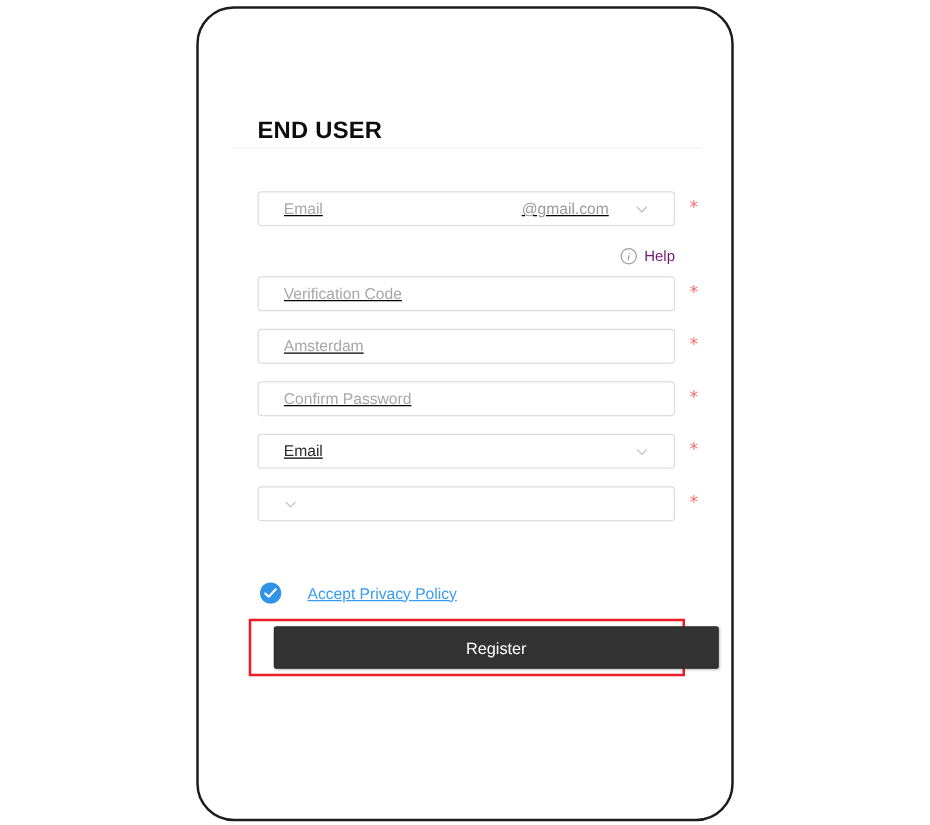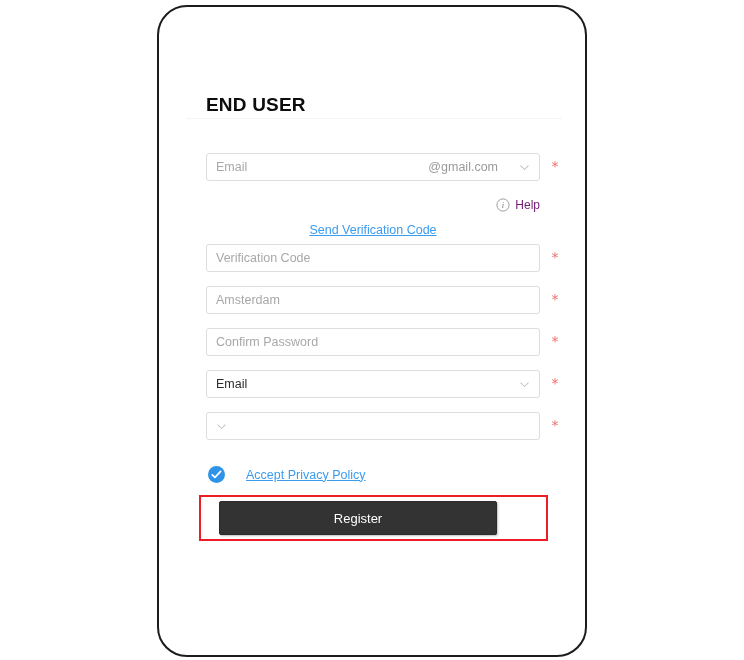--- a/index.html
+++ b/index.html
@@ -66,21 +66,22 @@
 
   .field-box {
     position: absolute;
     left: 0; top: 0;
     width: 334px; height: 28px;
     border: 1px solid #dddddd;
     border-radius: 3px;
     background: #ffffff;
     display: flex;
     align-items: center;
-    padding: 0 9px;
+    padding: 0 20px;
+    text-decoration: underline;
   }
 
   .field-placeholder {
     font-size: 12.5px;
     color: #a8a8a8;
     line-height: 26px;
     flex: 1 1 auto;
     white-space: nowrap;
     overflow: hidden;
   }
@@ -179,21 +180,21 @@
   #register-highlight {
     position: absolute;
     left: 42px; top: 490px;
     width: 349px; height: 46px;
     border: 2px solid #ee1c25;
     background: transparent;
   }
   #register-button {
     position: absolute;
     left: 62px; top: 496px;
-    width: 278px; height: 34px;
+    width: 356px; height: 34px;
     background: #333333;
     border: 1px solid #2b2b2b;
     border-radius: 2px;
     color: #ffffff;
     font-size: 13px;
     font-family: "Liberation Sans", sans-serif;
     display: flex;
     align-items: center;
     justify-content: center;
     cursor: pointer;
@@ -230,23 +231,20 @@
         <span id="info-icon">
           <svg viewBox="0 0 14 14" width="14" height="14">
             <circle cx="7" cy="7" r="6.1" fill="none" stroke="#9e9e9e" stroke-width="1"></circle>
             <text x="7" y="10.4" font-size="8.5" font-style="italic" font-family="Liberation Serif, serif" fill="#7a7a7a" text-anchor="middle">i</text>
           </svg>
         </span>
         <span id="help-label">Help</span>
       </div>
     </div>
 
-    <div id="send-code-row">
-      <span id="send-code-link">Send Verification Code</span>
-    </div>
 
     <div class="field-row" style="margin-top:4px;">
       <div class="field-box">
         <span class="field-placeholder">Verification Code</span>
       </div>
       <div class="required-star">*</div>
     </div>
 
     <div class="field-row">
       <div class="field-box">

